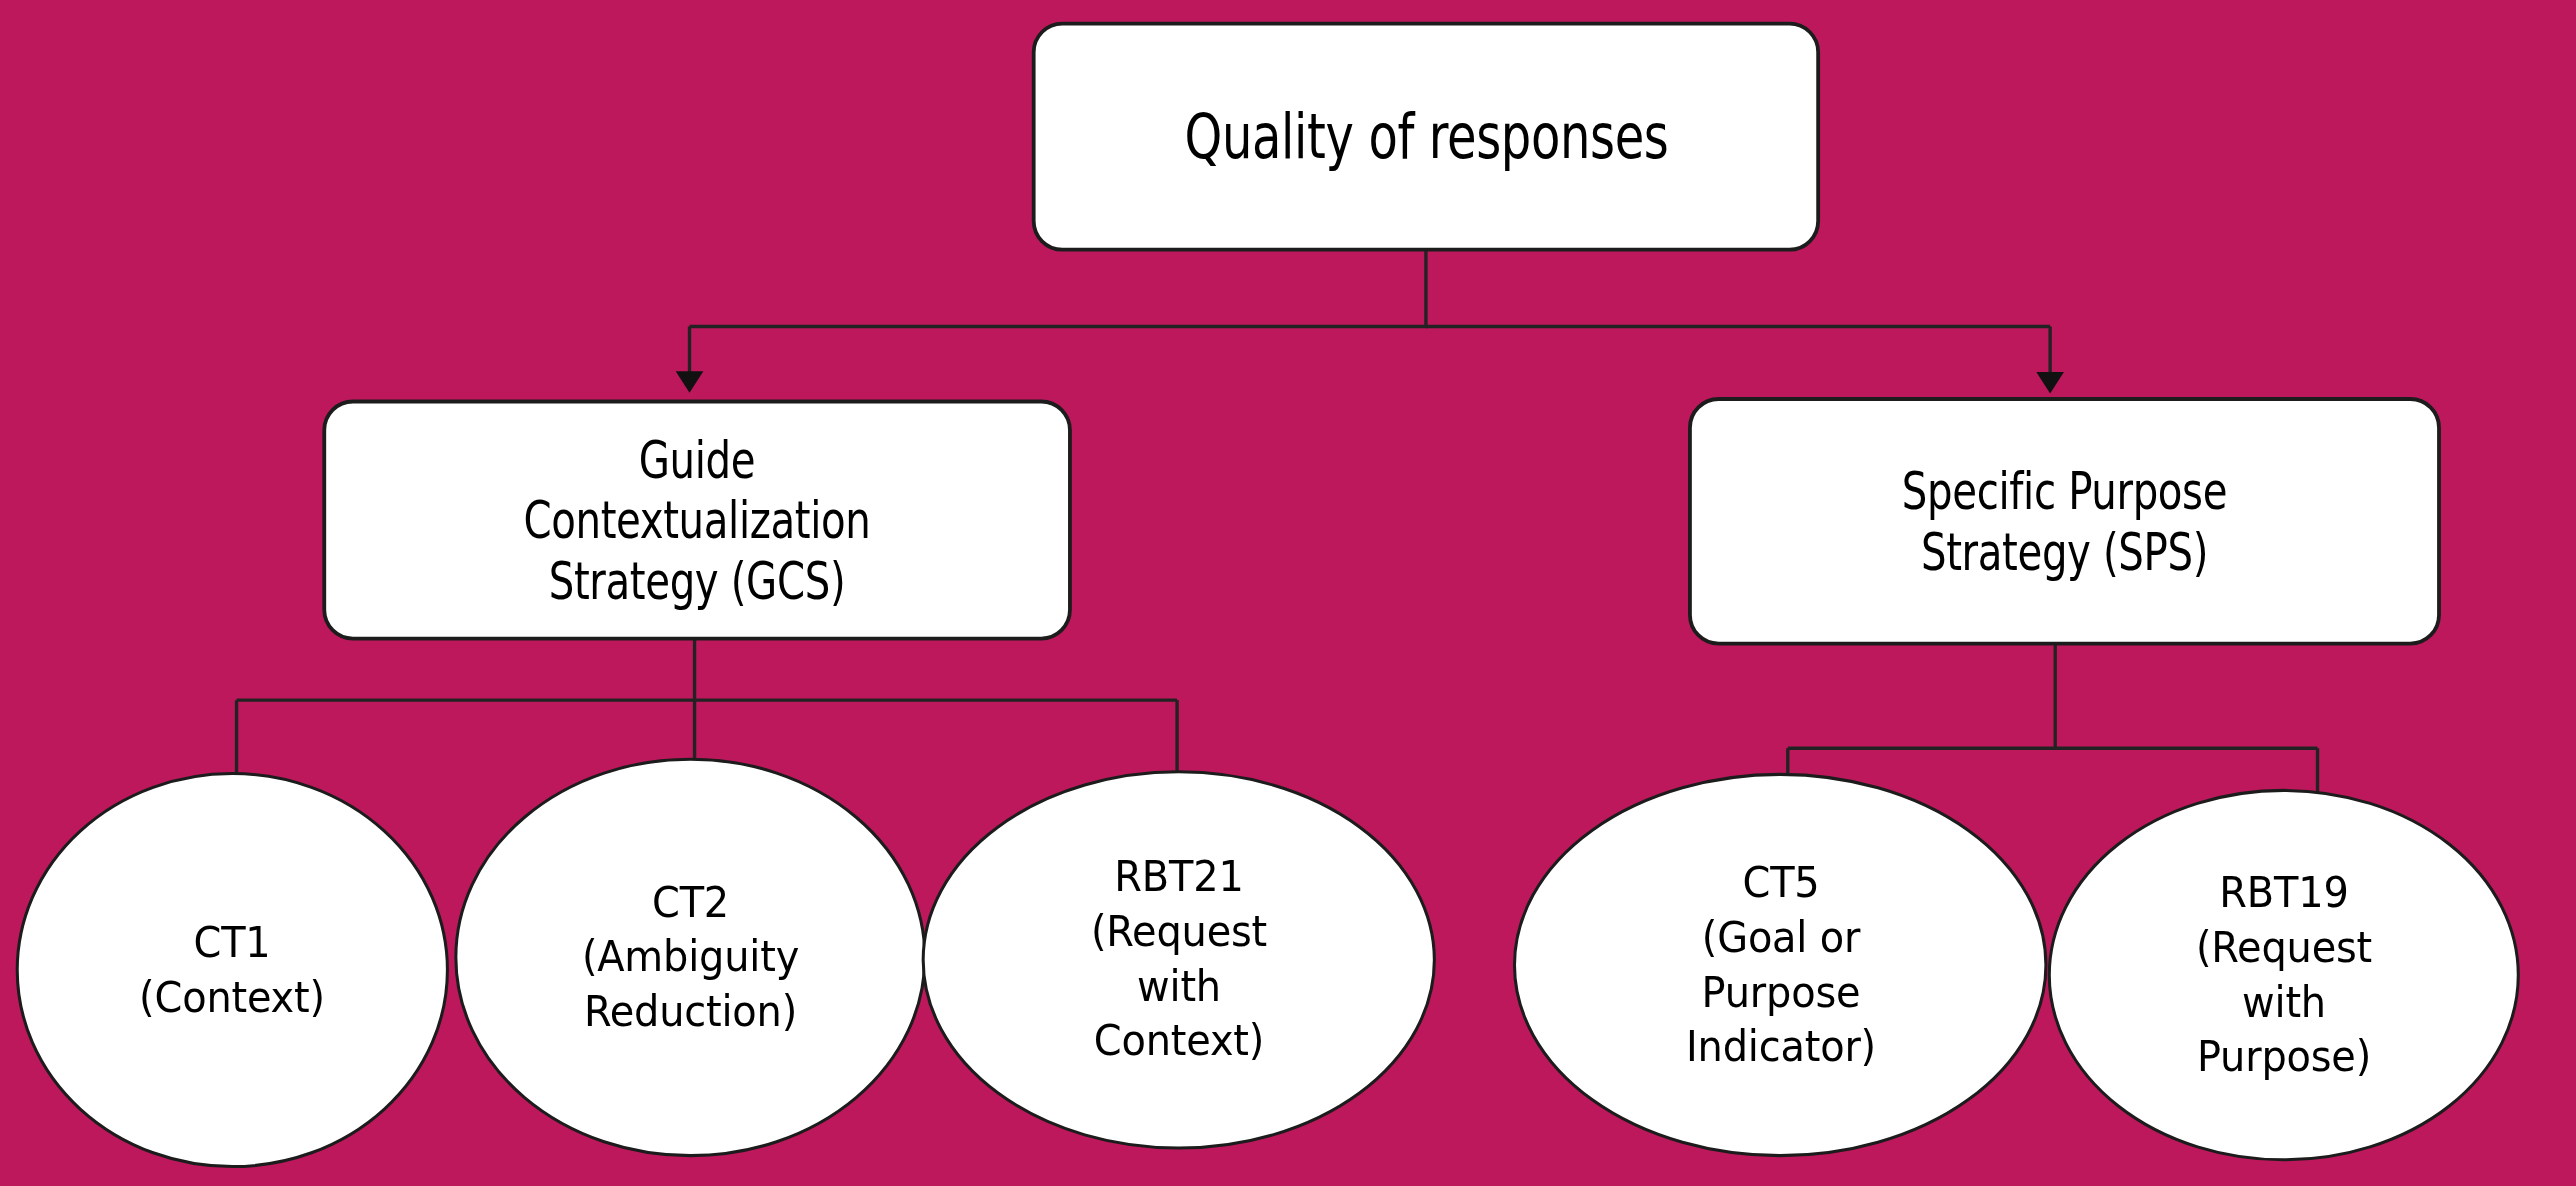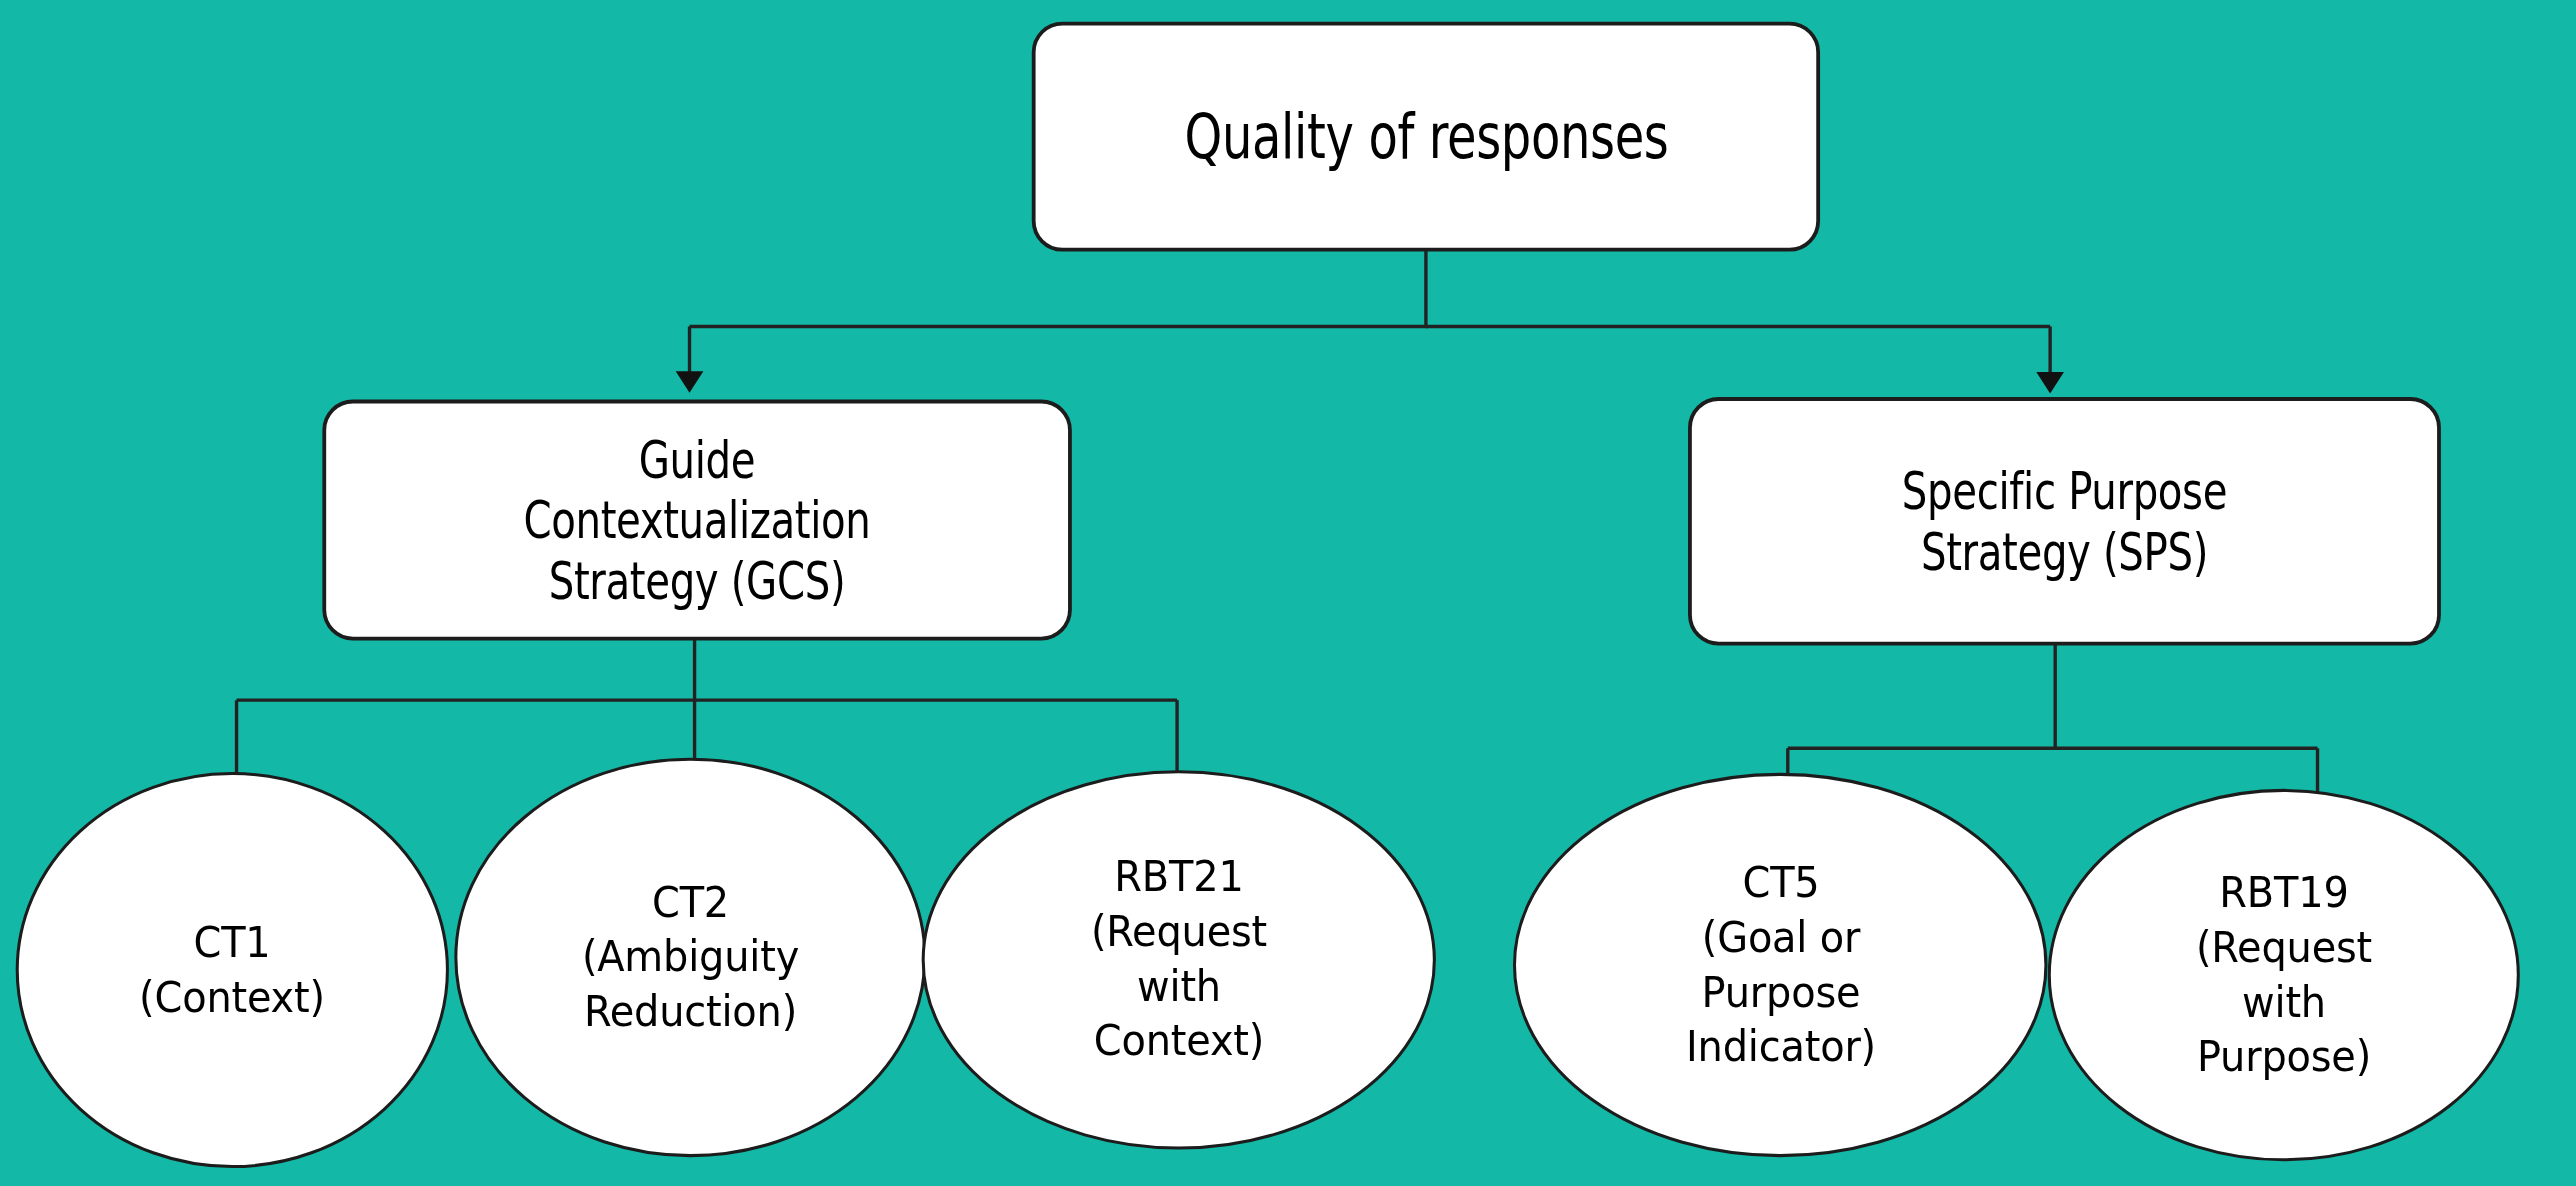--- a/index.html
+++ b/index.html
@@ -8,21 +8,21 @@
     padding: 0;
     background: #ffffff;
   }
   body {
     font-family: "DejaVu Sans", "Liberation Sans", sans-serif;
   }
   #diagram-root {
     position: relative;
     width: 2576px;
     height: 1186px;
-    background: #14b8a6;
+    background: #be185d;
     overflow: hidden;
   }
   #diagram-svg {
     position: absolute;
     left: 0;
     top: 0;
     width: 2576px;
     height: 1186px;
   }
   .node-label {

